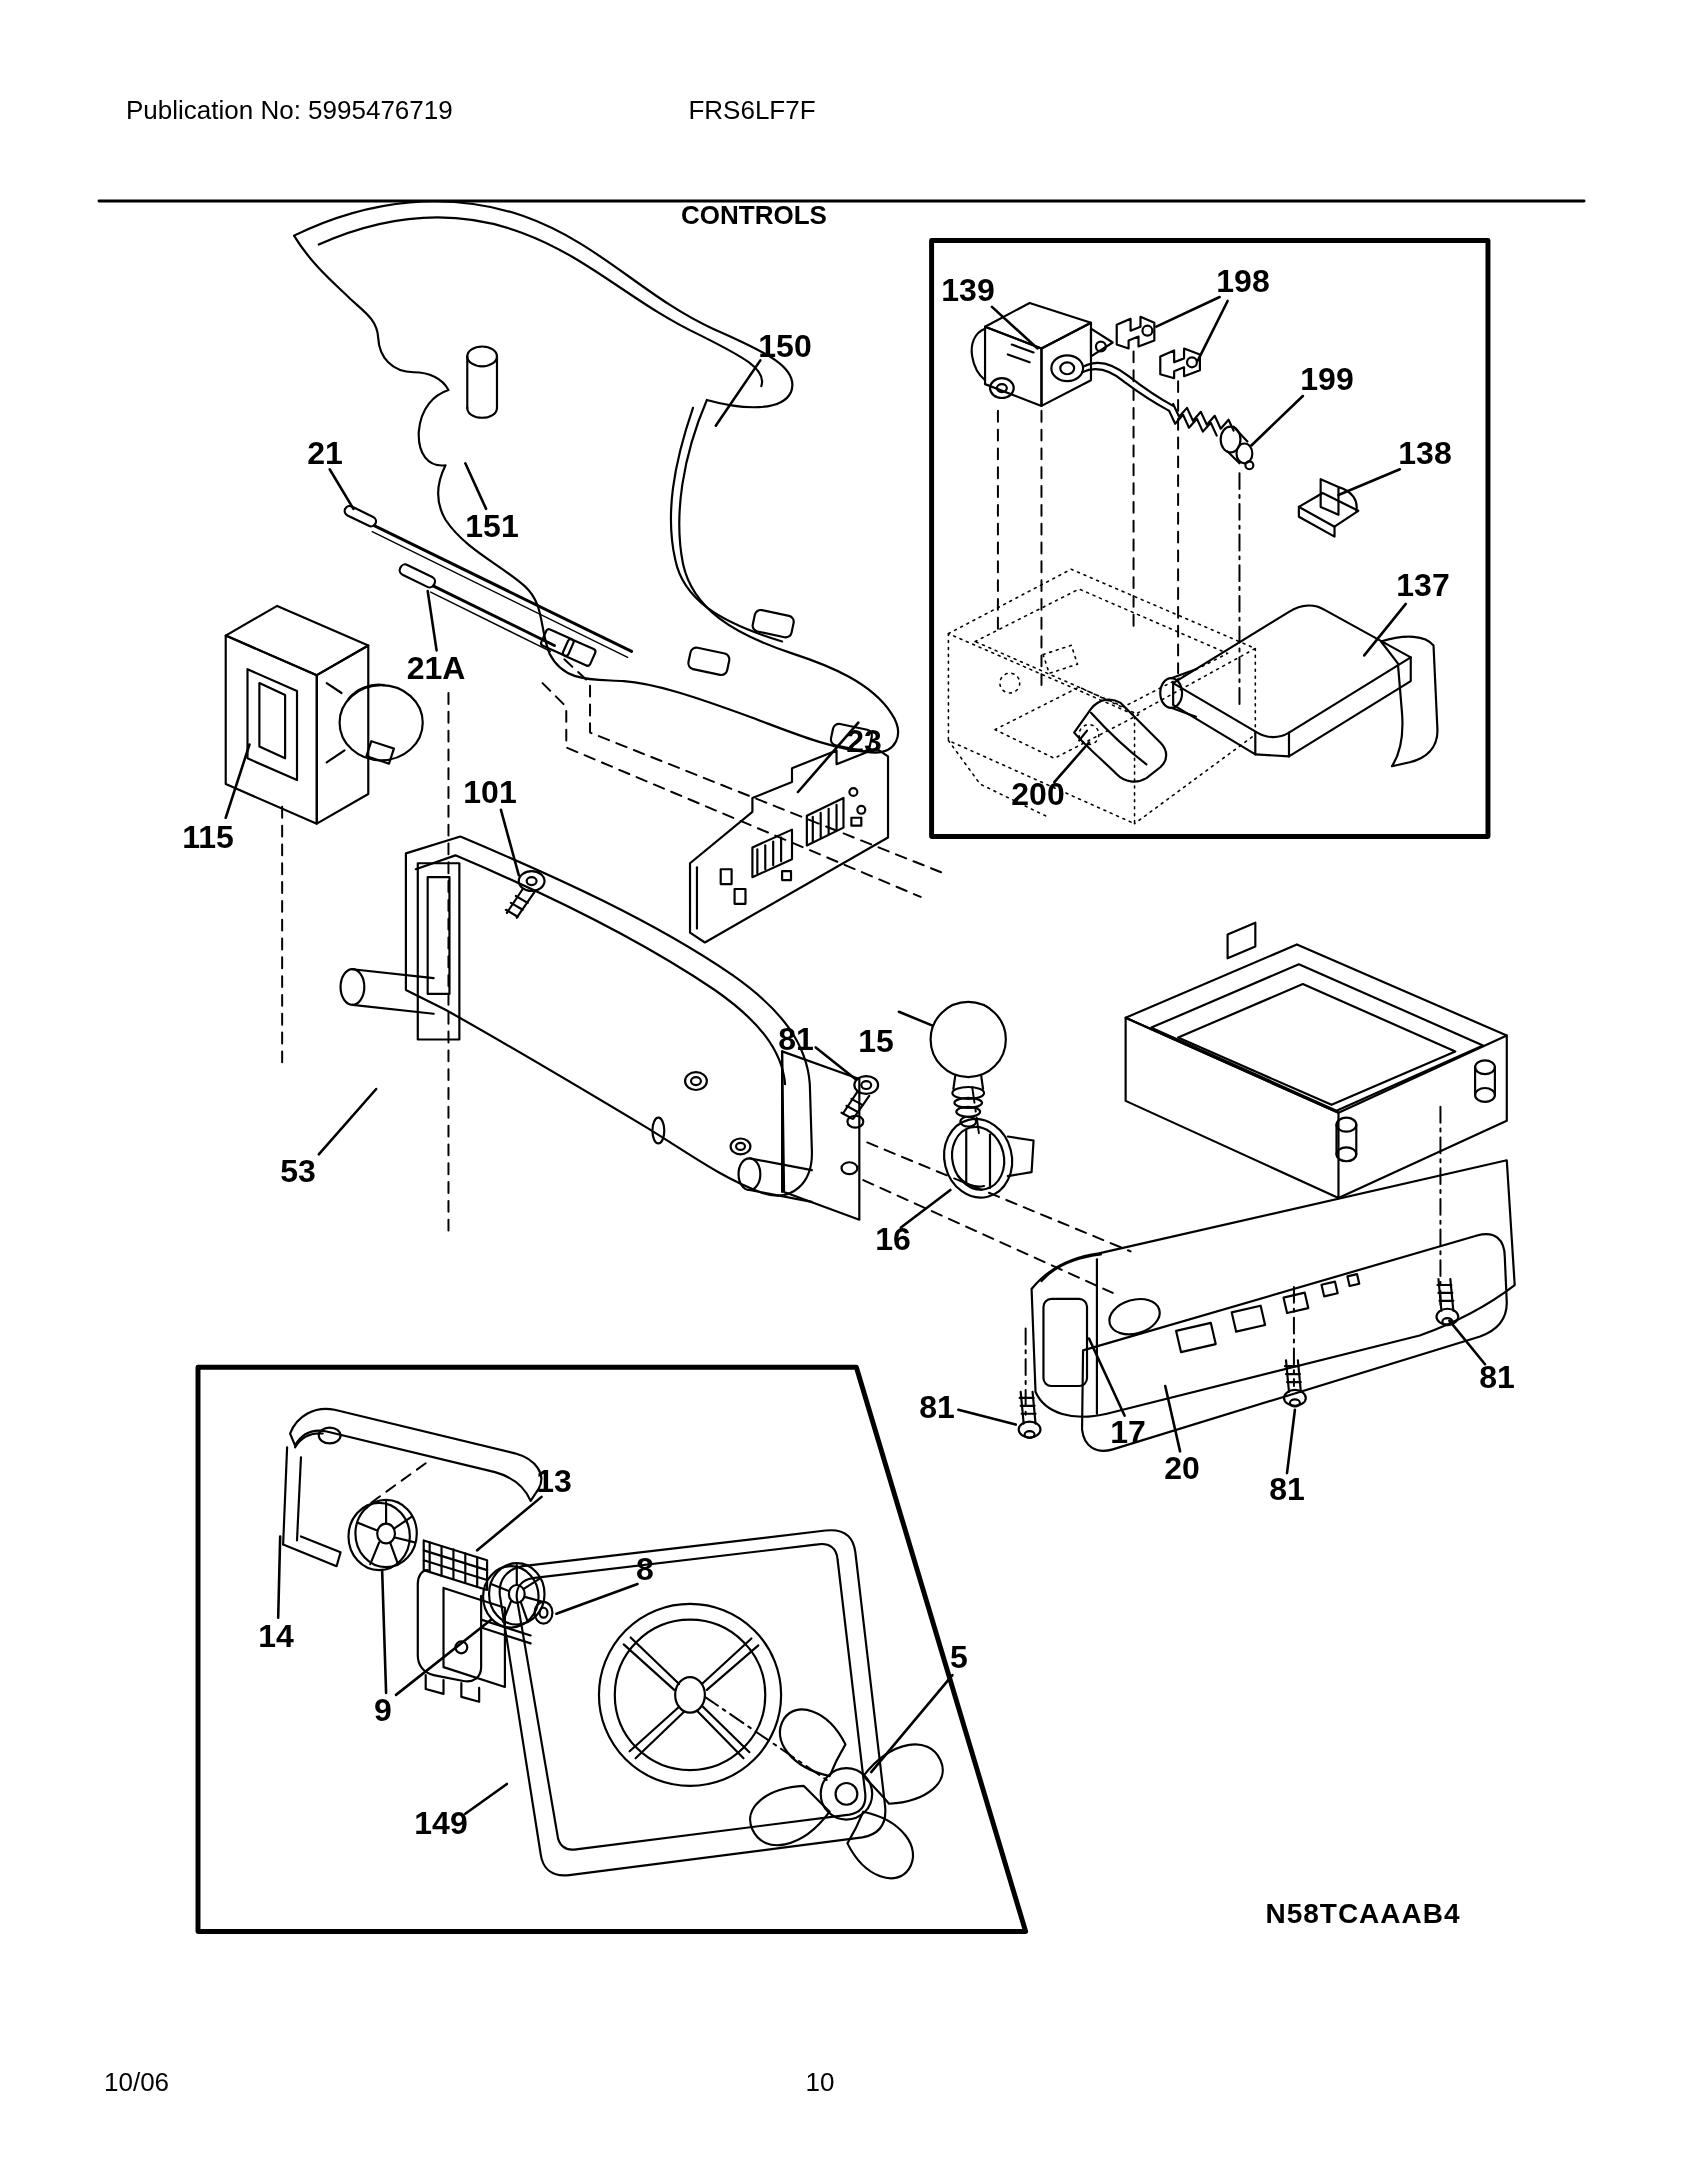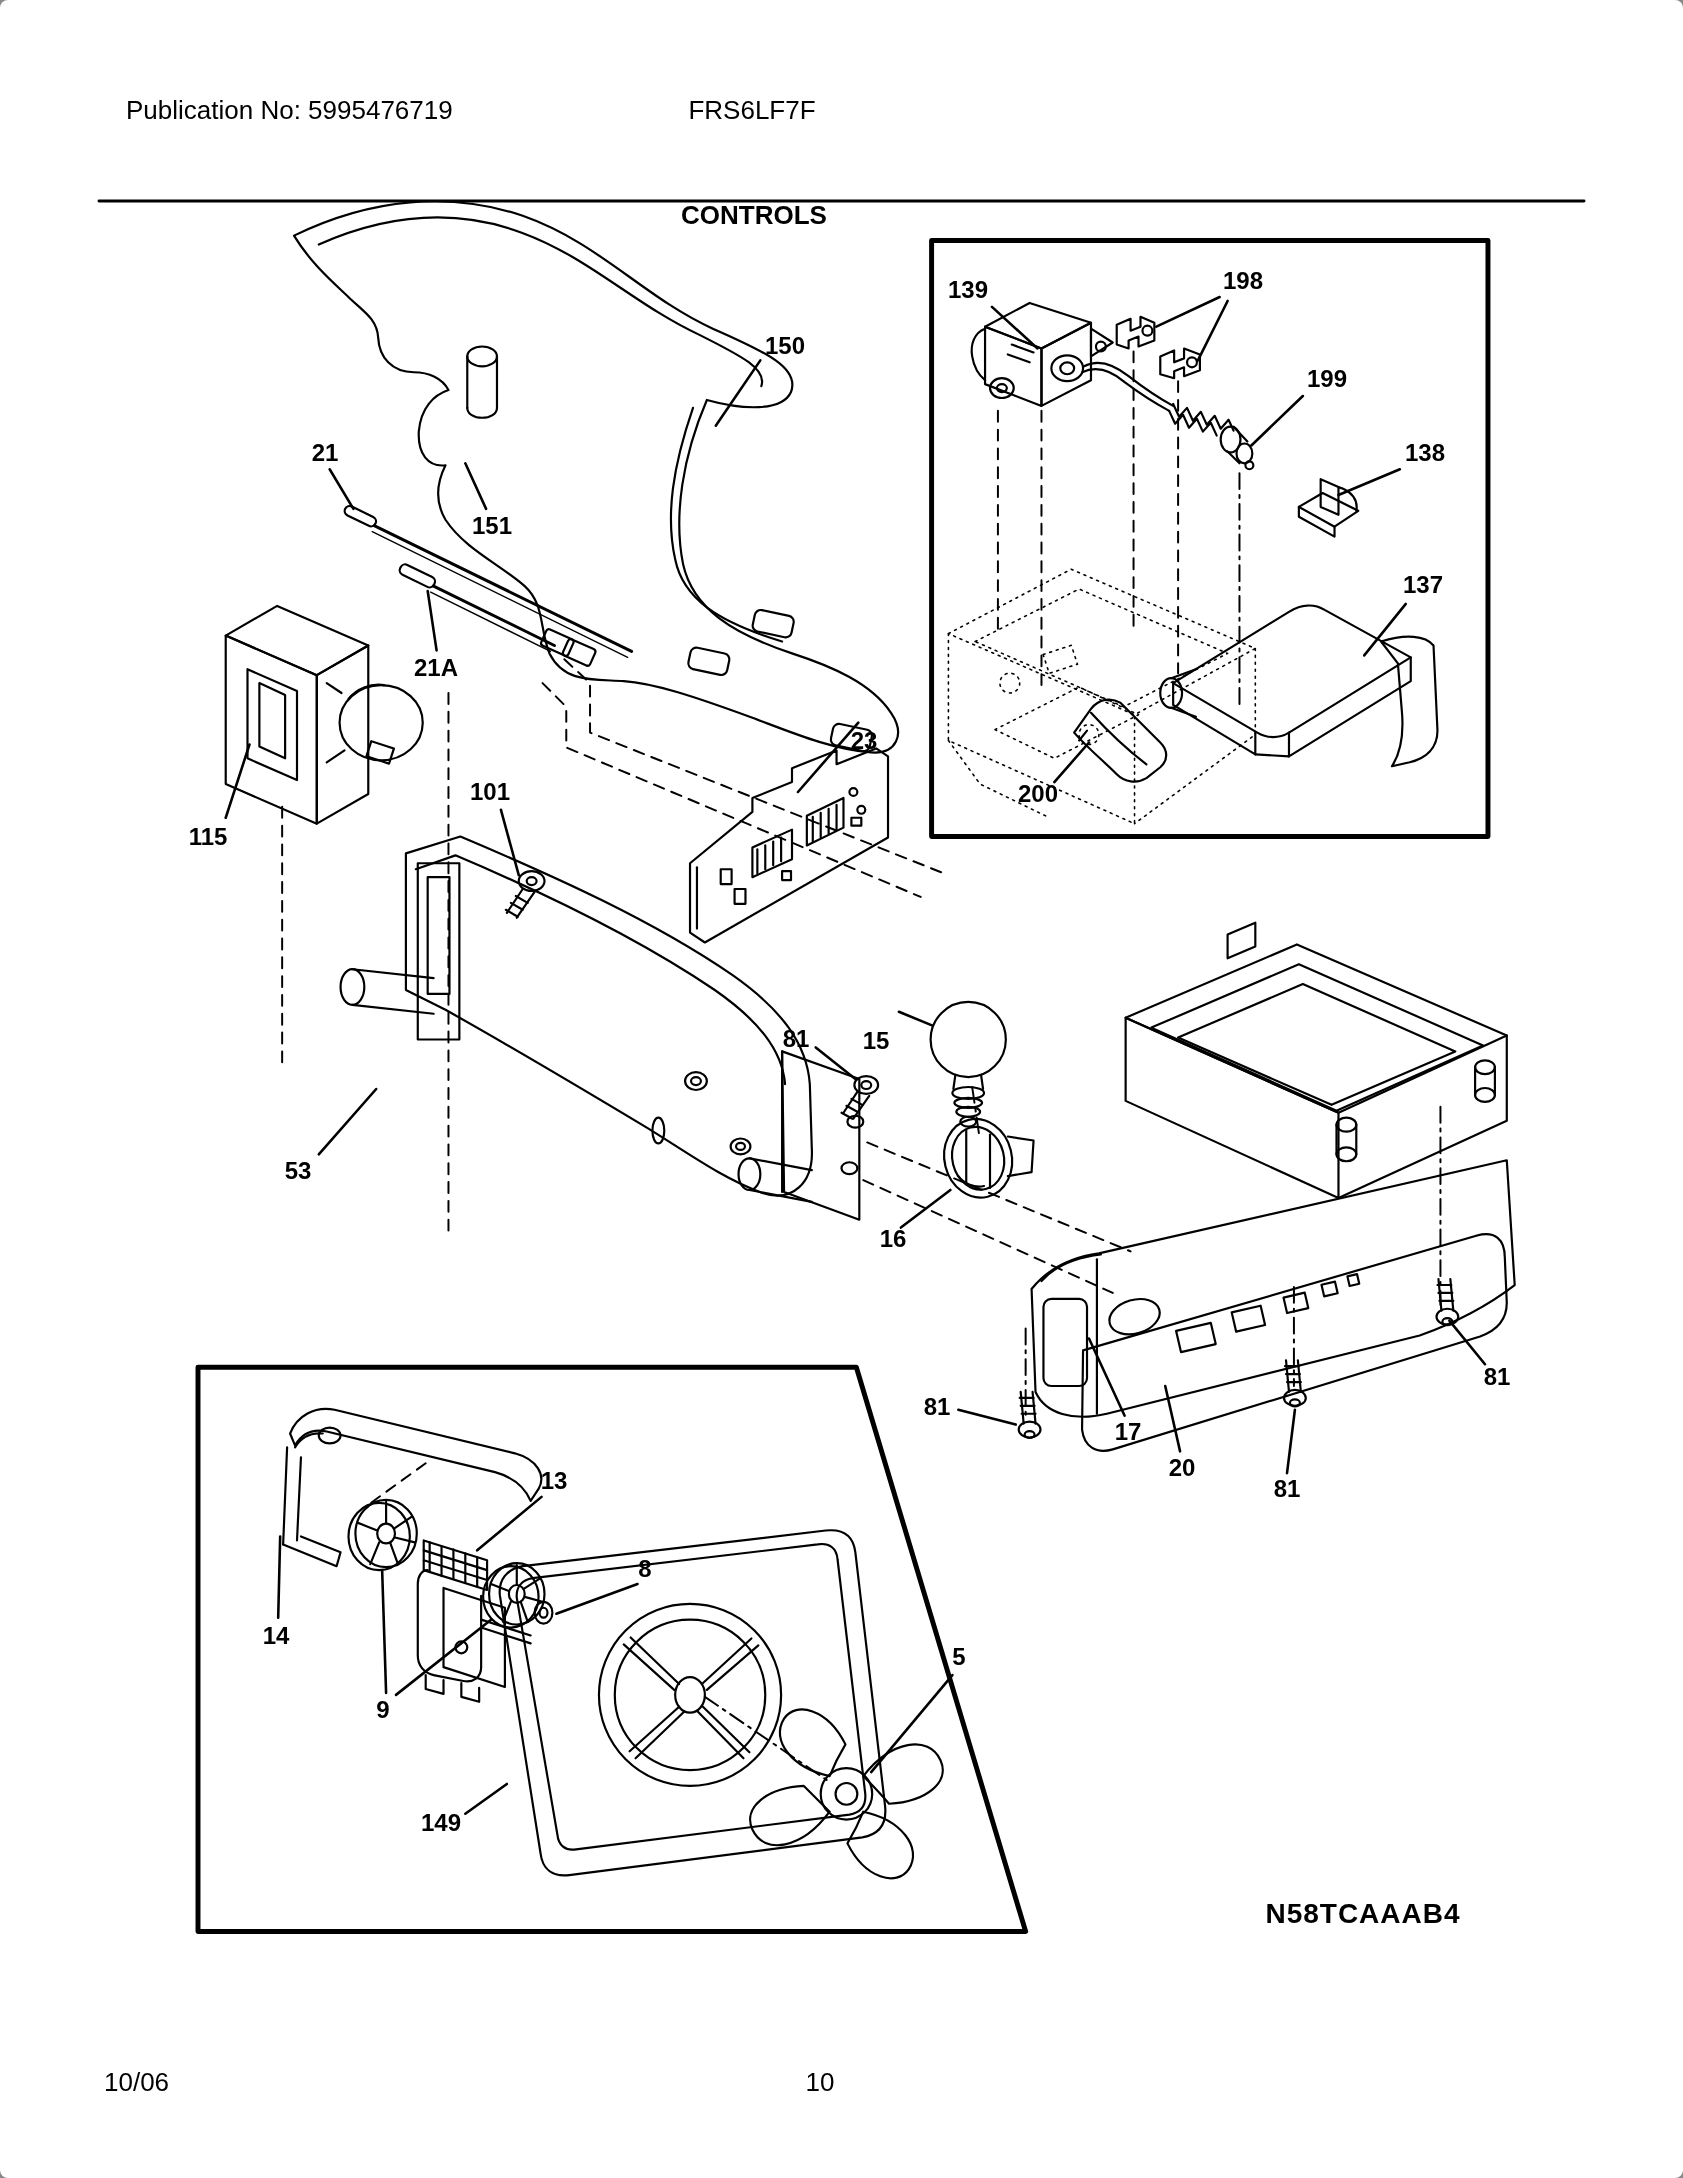--- a/index.html
+++ b/index.html
@@ -1,25 +1,25 @@
 <!DOCTYPE html>
 <html><head>
 <meta charset="utf-8">
 <style>
   html,body{margin:0;padding:0;background:#888;}
   #page{
     position:relative;width:1683px;height:2178px;background:#ffffff;
-    font-family:"Liberation Sans", sans-serif;color:#000;overflow:hidden;border-radius:8px;
+    font-family:"Liberation Sans", sans-serif;color:#000;overflow:hidden;
   }
   .hdr-text{position:absolute;font-size:26px;color:#000;white-space:nowrap;}
   .hdr-center{transform:translateX(-50%);}
   .bold{font-weight:bold;margin-top:40px;}
   .callout{
     position:absolute;transform:translate(-50%,-50%);
-    font-weight:bold;font-size:24px;letter-spacing:0px;color:#000;white-space:nowrap;
+    font-weight:bold;font-size:32px;letter-spacing:0px;color:#000;white-space:nowrap;
   }
   .diagram-id{position:absolute;transform:translate(-50%,-50%);font-weight:bold;font-size:28px;letter-spacing:1px;}
   svg{position:absolute;left:0;top:0;}
   svg *{vector-effect:none;}
 </style>
 </head>
 <body>
 
 <div id="page">
 

